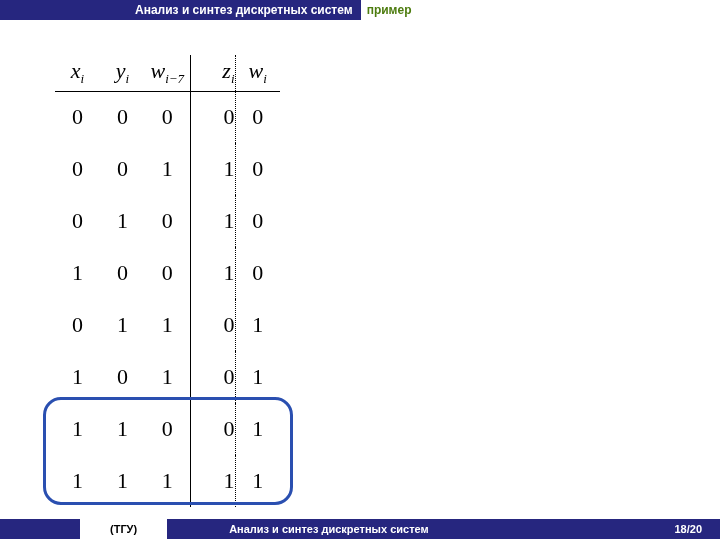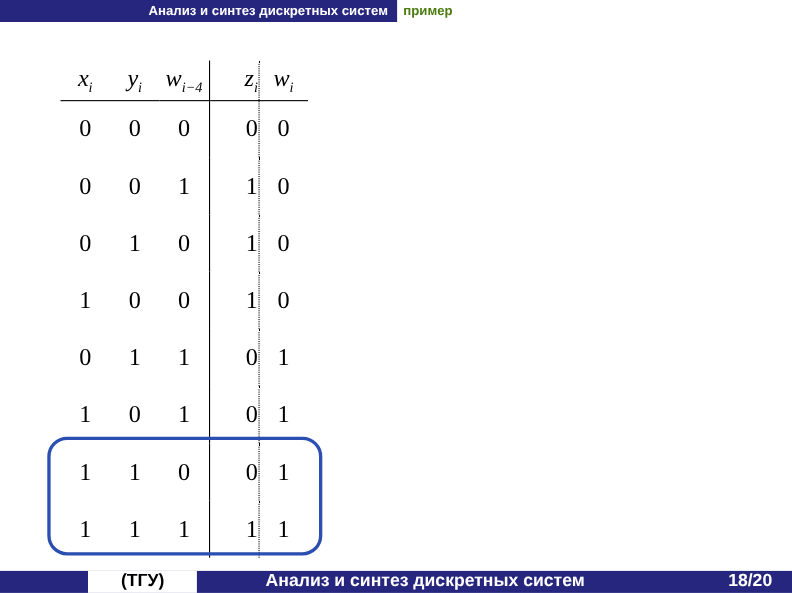--- a/index.html
+++ b/index.html
@@ -22,21 +22,21 @@
   .topbar .right {
     background:#fff; color:#4d7c0f;
     margin-left:8px; padding:0 6px;
     height:20px; display:flex; align-items:center;
     flex:1;
   }
   .botbar {
     position:absolute; left:0; right:0; bottom:0; height:20px;
     background:#26267f;
     display:flex; align-items:center;
-    color:#fff; font-size:16px; font-weight:bold;
+    color:#fff; font-size:11px; font-weight:bold;
     font-family:Arial, sans-serif;
     justify-content:space-between;
   }
   .botbar .uni {
     background:#fff; color:#000;
     padding:0 30px; height:20px;
     display:flex; align-items:center;
     margin-left:80px; margin-right:10px;
   }
   .botbar .title { margin-left:52px; }
@@ -86,21 +86,21 @@
     <span>пример</span>
   </span>
 </div>
 
 <div class="table-area">
   <table>
     <thead>
       <tr>
         <th><span>x</span><sub>i</sub></th>
         <th><span>y</span><sub>i</sub></th>
-        <th><span>w</span><sub>i−4</sub></th>
+        <th><span>w</span><sub>i−7</sub></th>
         <th class="vsep-solid"><span>z</span><sub>i</sub></th>
         <th class="vsep-dotted"><span>w</span><sub>i</sub></th>
       </tr>
     </thead>
     <tbody>
       <tr>
           <td>0</td>
           <td>0</td>
           <td>0</td>
           <td class="vsep-solid">0</td>

